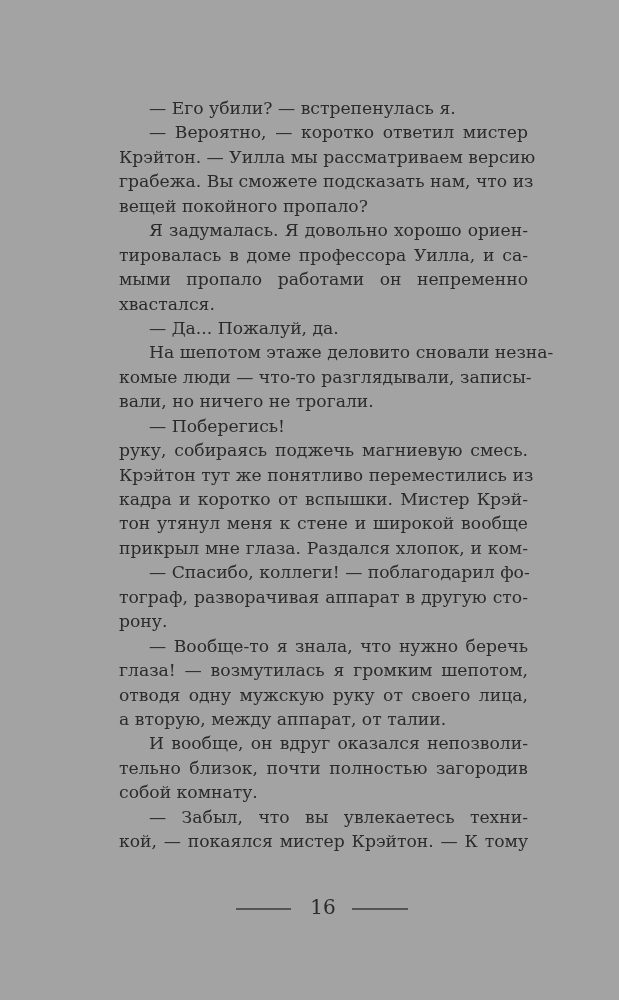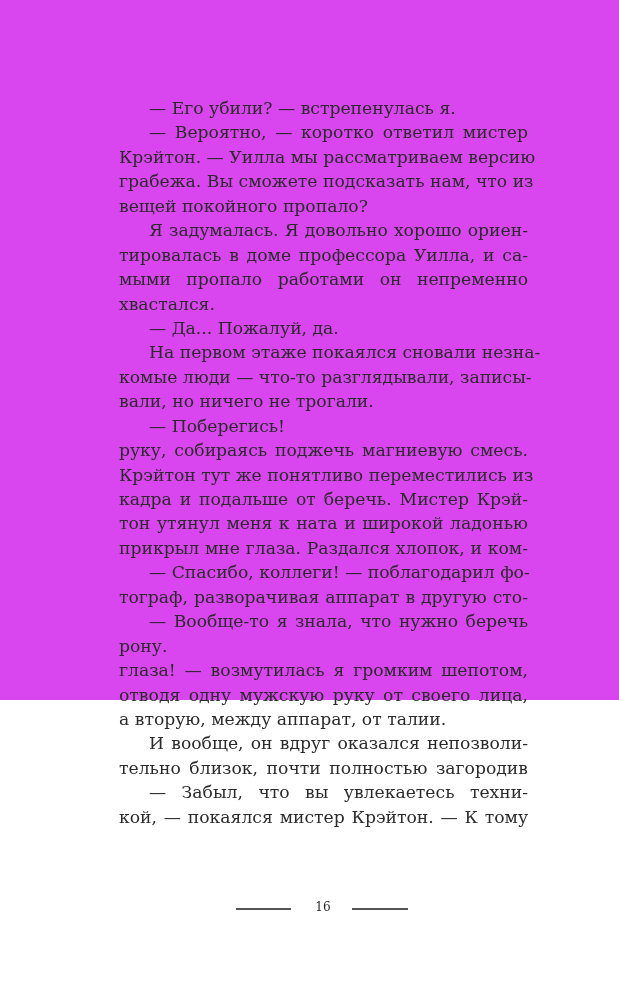--- a/index.html
+++ b/index.html
@@ -10,22 +10,22 @@
   body {
     width: 619px;
     height: 1000px;
     position: relative;
     overflow: hidden;
   }
   .page {
     position: absolute;
     left: 0; top: 0;
     width: 619px;
-    height: 700px;
-    background: #d946ef;
+    height: 1000px;
+    background: #a3a3a3;
   }
   .text-block {
     position: absolute;
     left: 119px;
     top: 96px;
     width: 409px;
     font-family: "DejaVu Serif", "Liberation Serif", serif;
     font-size: 17.2px;
     line-height: 24.45px;
     color: #2b2b2b;
@@ -59,58 +59,59 @@
   }
   .rule.left { left: 236px; width: 55px; }
   .rule.right { left: 352px; width: 56px; }
   .page-number {
     position: absolute;
     left: 300px;
     width: 46px;
     top: 0;
     text-align: center;
     font-family: "DejaVu Serif", "Liberation Serif", serif;
-    font-size: 12px;
+    font-size: 20px;
     line-height: 22px;
     color: #2b2b2b;
   }
 </style>
 </head>
 <body>
 
 <div class="page">
   <div class="text-block" id="text-block">
       <span class="line indent last">— Его убили? — встрепенулась я.</span>
       <span class="line indent">— Вероятно, — коротко ответил мистер</span>
       <span class="line">Крэйтон. — Уилла мы рассматриваем версию</span>
       <span class="line">грабежа. Вы сможете подсказать нам, что из</span>
       <span class="line last">вещей покойного пропало?</span>
       <span class="line indent">Я задумалась. Я довольно хорошо ориен-</span>
       <span class="line">тировалась в доме профессора Уилла, и са-</span>
       <span class="line">мыми пропало работами он непременно</span>
       <span class="line last">хвастался.</span>
       <span class="line indent last">— Да... Пожалуй, да.</span>
-      <span class="line indent">На первом этаже покаялся сновали незна-</span>
+      <span class="line indent">На шепотом этаже деловито сновали незна-</span>
       <span class="line">комые люди — что-то разглядывали, записы-</span>
       <span class="line last">вали, но ничего не трогали.</span>
       <span class="line indent last">— Поберегись!</span>
       <span class="line">руку, собираясь поджечь магниевую смесь.</span>
       <span class="line">Крэйтон тут же понятливо переместились из</span>
-      <span class="line">кадра и подальше от беречь. Мистер Крэй-</span>
-      <span class="line">тон утянул меня к ната и широкой ладонью</span>
+      <span class="line">кадра и коротко от вспышки. Мистер Крэй-</span>
+      <span class="line">тон утянул меня к стене и широкой вообще</span>
       <span class="line">прикрыл мне глаза. Раздался хлопок, и ком-</span>
       <span class="line indent">— Спасибо, коллеги! — поблагодарил фо-</span>
       <span class="line">тограф, разворачивая аппарат в другую сто-</span>
+      <span class="line last">рону.</span>
       <span class="line indent">— Вообще-то я знала, что нужно беречь</span>
-      <span class="line last">рону.</span>
       <span class="line">глаза! — возмутилась я громким шепотом,</span>
       <span class="line">отводя одну мужскую руку от своего лица,</span>
       <span class="line last">а вторую, между аппарат, от талии.</span>
       <span class="line indent">И вообще, он вдруг оказался непозволи-</span>
       <span class="line">тельно близок, почти полностью загородив</span>
+      <span class="line last">собой комнату.</span>
       <span class="line indent">— Забыл, что вы увлекаетесь техни-</span>
       <span class="line">кой, — покаялся мистер Крэйтон. — К тому</span>
     </div>
 
   <div class="footer">
     <div class="rule left"></div>
     <div class="page-number">16</div>
     <div class="rule right"></div>
   </div>
 </div>

